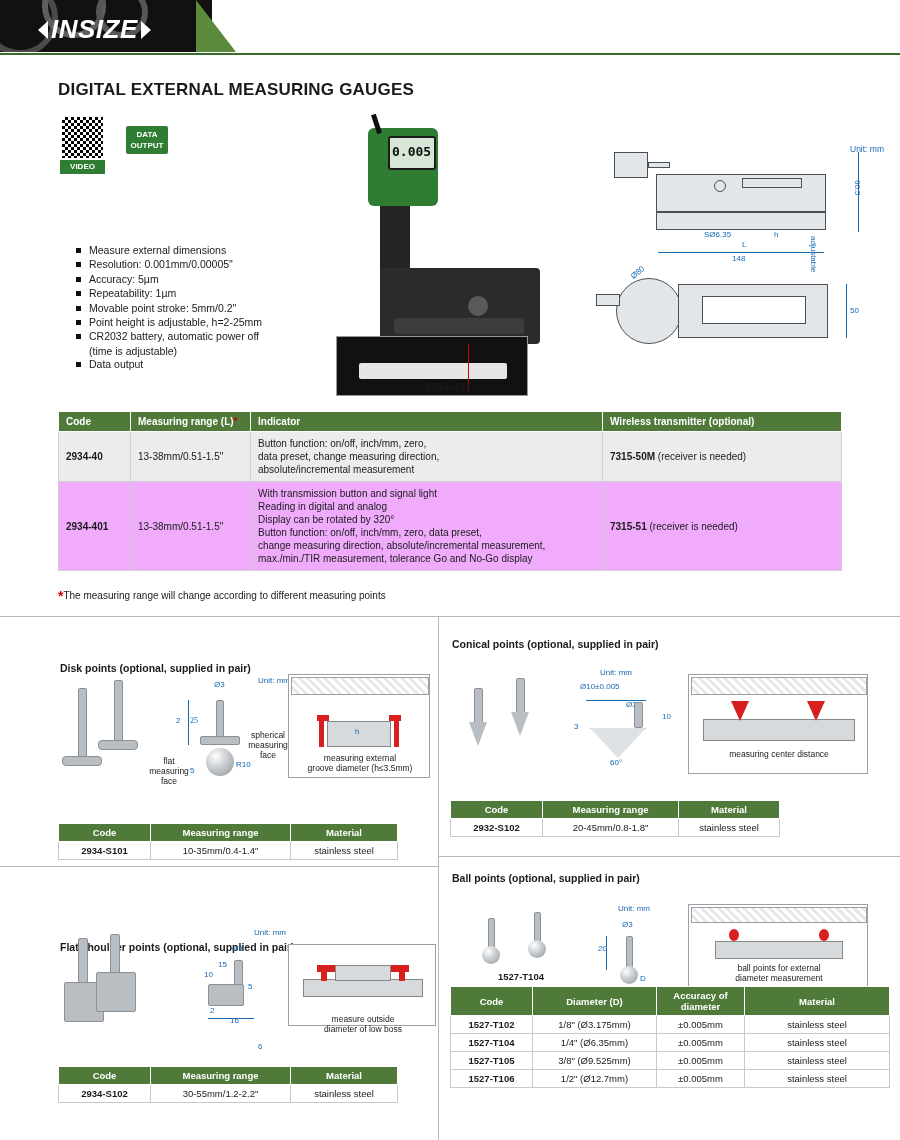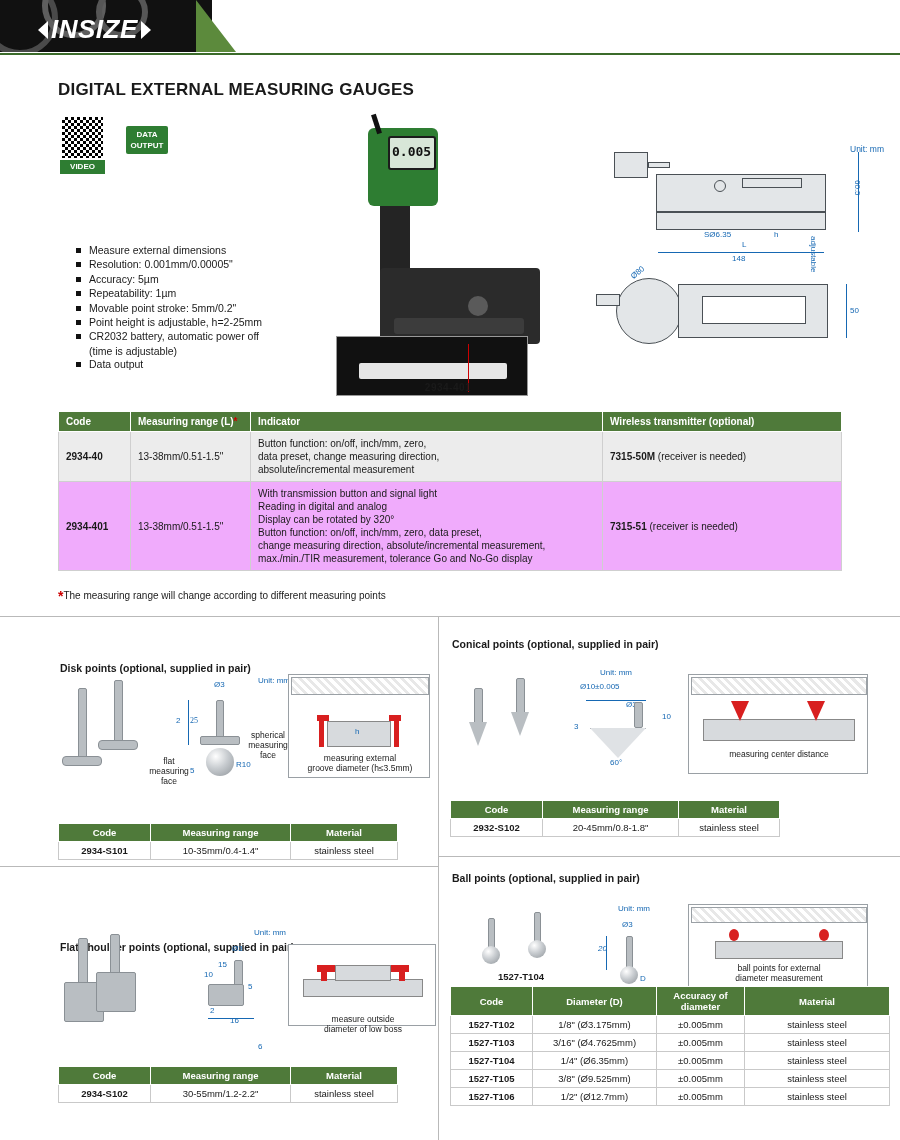--- a/index.html
+++ b/index.html
@@ -400,26 +400,20 @@
   </tr>
     </thead>
   <tbody id="ball-tbody">
       <tr>
         <td class="b">1527-T102</td>
         <td>1/8" (Ø3.175mm)</td>
         <td>±0.005mm</td>
         <td>stainless steel</td>
       </tr>
       <tr>
-        <td class="b">1527-T103</td>
-        <td>3/16" (Ø4.7625mm)</td>
-        <td>±0.005mm</td>
-        <td>stainless steel</td>
-      </tr>
-      <tr>
         <td class="b">1527-T104</td>
         <td>1/4" (Ø6.35mm)</td>
         <td>±0.005mm</td>
         <td>stainless steel</td>
       </tr>
       <tr>
         <td class="b">1527-T105</td>
         <td>3/8" (Ø9.525mm)</td>
         <td>±0.005mm</td>
         <td>stainless steel</td>

